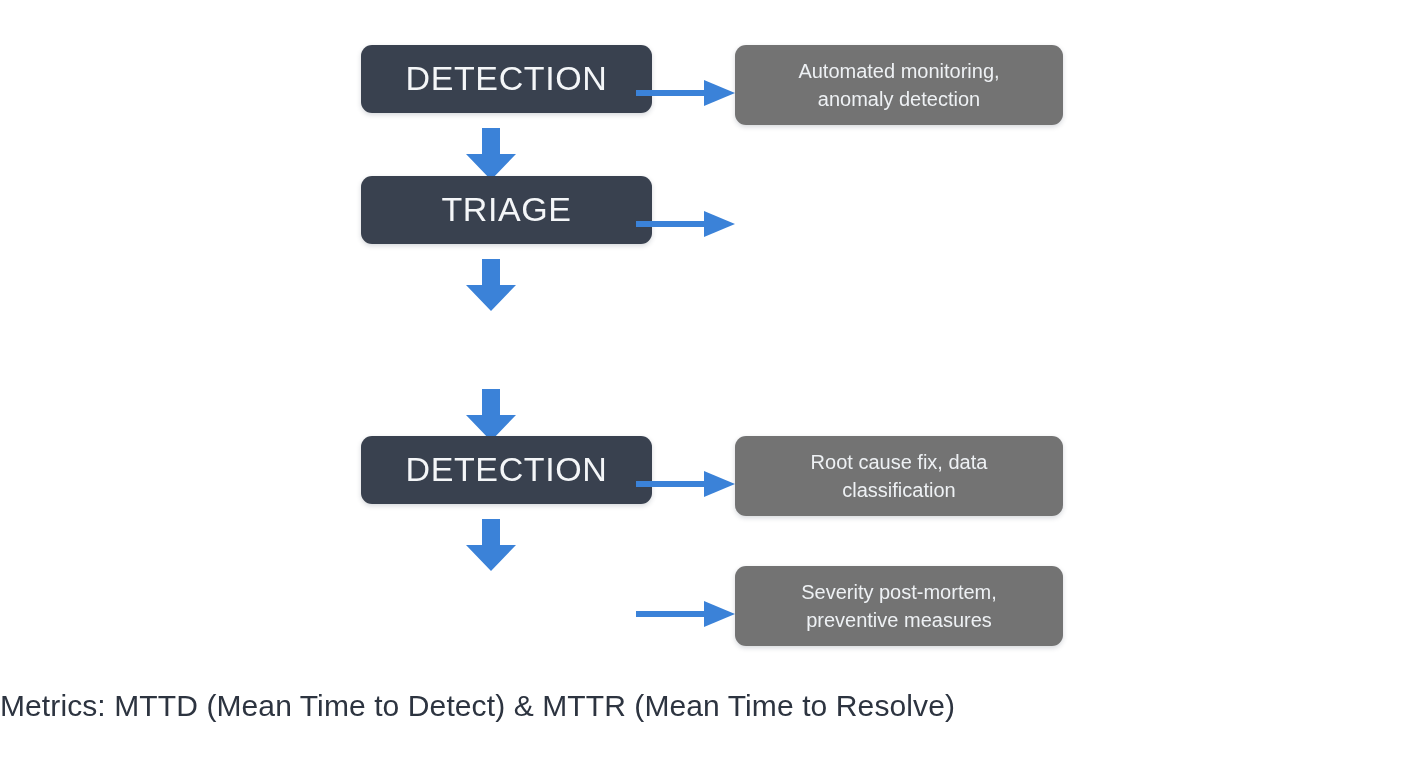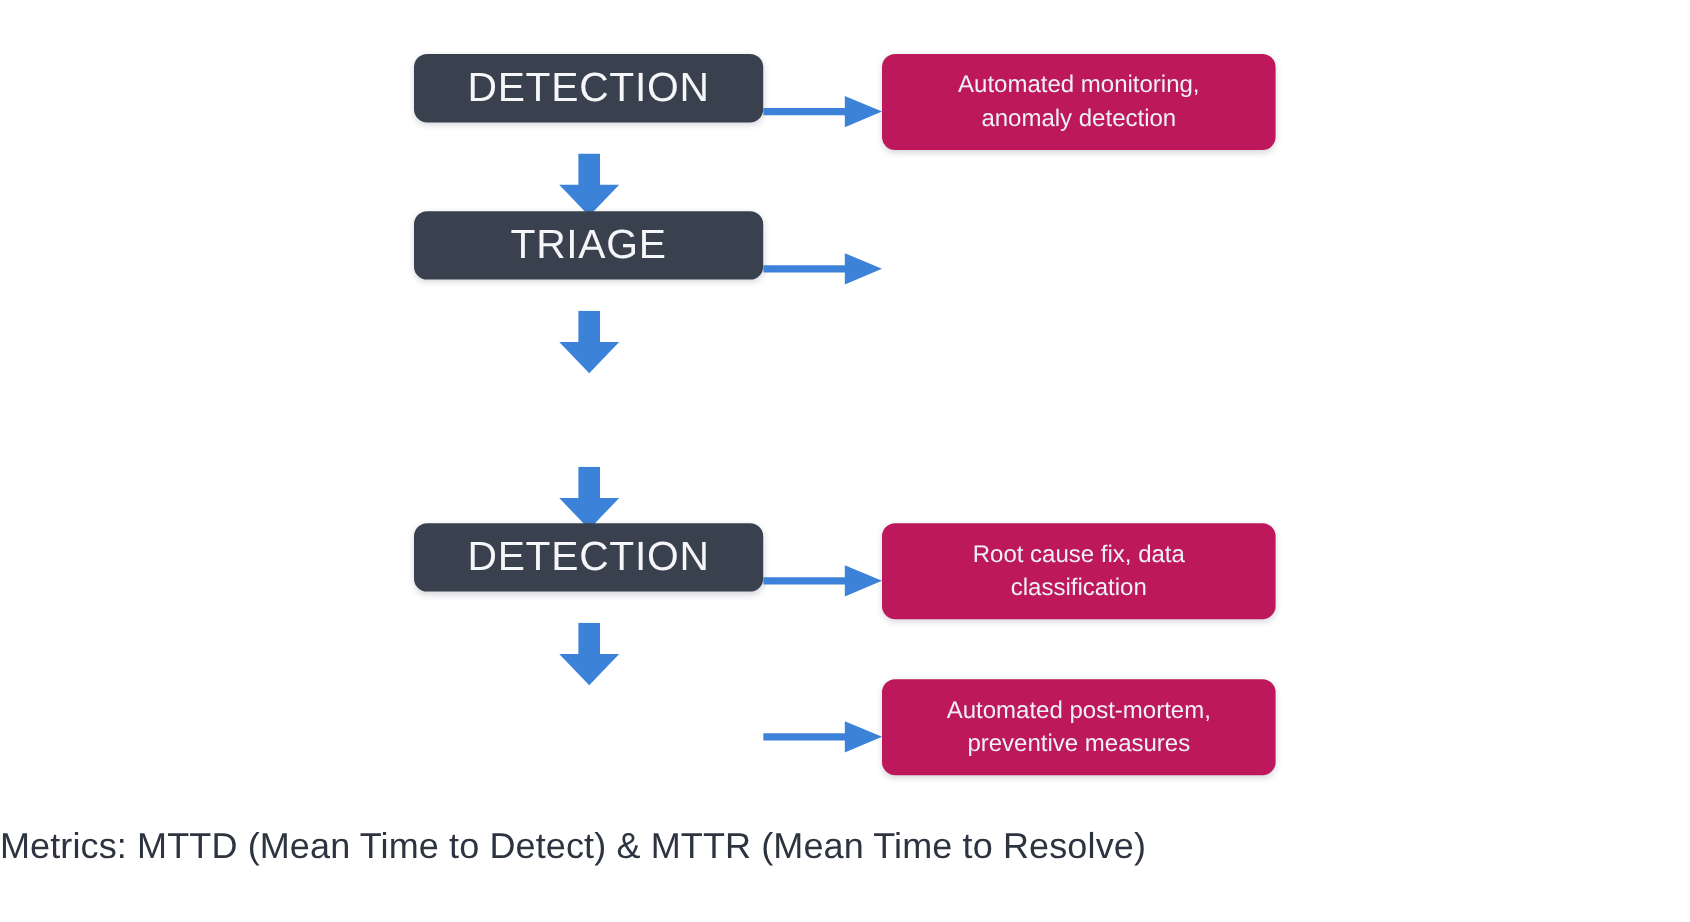--- a/index.html
+++ b/index.html
@@ -25,24 +25,24 @@
 
   .stage-row {
     position: absolute;
     left: 0;
     width: 1408px;
     height: 80px;
   }
 
   .stage-box {
     position: absolute;
-    left: 345px;
+    left: 361px;
     top: 0;
     width: 291px;
-    height: 57px;
+    height: 68px;
     background: #39414f;
     border-radius: 11px;
     box-shadow: 0 2px 5px rgba(30, 40, 60, 0.18);
     display: flex;
     align-items: center;
     justify-content: center;
     box-sizing: border-box;
   }
   .stage-label {
     color: #f4f6f8;
@@ -52,21 +52,21 @@
     text-align: center;
     white-space: nowrap;
   }
 
   .detail-box {
     position: absolute;
     left: 735px;
     top: 0;
     width: 328px;
     height: 80px;
-    background: #be185d;
+    background: #737373;
     border-radius: 11px;
     box-shadow: 0 2px 5px rgba(30, 40, 60, 0.18);
     display: flex;
     align-items: center;
     justify-content: center;
     box-sizing: border-box;
     padding: 0 16px;
   }
   .detail-label {
     color: #eef1f4;
@@ -155,19 +155,19 @@
   <svg class="v-arrow" style="top:519px;" viewBox="0 0 58 52">
     <polygon points="20,0 38,0 38,26 54,26 29,52 4,26 20,26" fill="#3b82d8"></polygon>
   </svg>
 
   <div class="stage-row" style="top:566px;">
     <svg class="h-arrow" viewBox="0 0 99 30">
       <line x1="0" y1="15" x2="72" y2="15" stroke="#3b82d8" stroke-width="6"></line>
       <polygon points="68,2 99,15 68,28" fill="#3b82d8"></polygon>
     </svg>
     <div class="detail-box">
-      <span class="detail-label"><span>Automated post-mortem,</span><br><span>preventive measures</span></span>
+      <span class="detail-label"><span>Severity post-mortem,</span><br><span>preventive measures</span></span>
     </div>
   </div>
 
   <div class="caption">Metrics: MTTD (Mean Time to Detect) &amp; MTTR (Mean Time to Resolve)</div>
 
 </div>
 
 </body></html>

